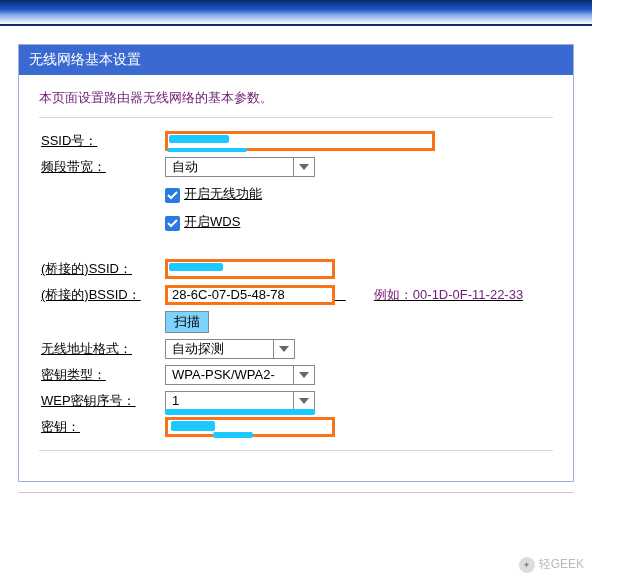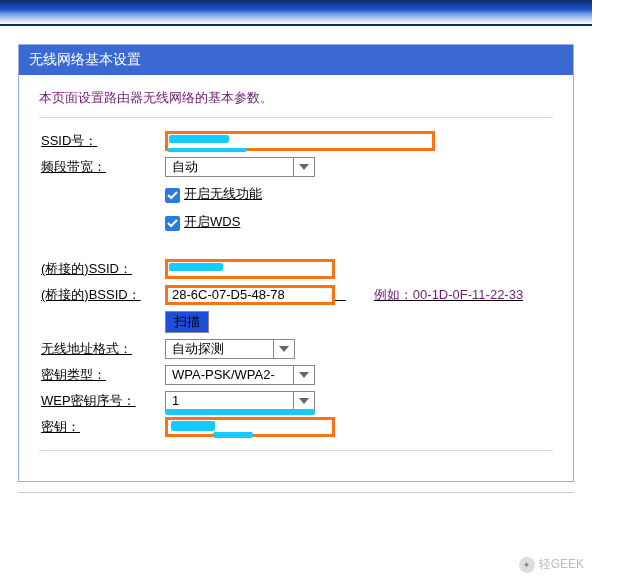--- a/index.html
+++ b/index.html
@@ -17,21 +17,21 @@
   .txt.wide{width:270px;}
   .txt.mid{width:170px;}
   .sel{position:relative;display:inline-block;border:1px solid #888;height:20px;line-height:20px;box-sizing:border-box;background:#fff;}
   .sel .val{padding:0 22px 0 6px;display:block;height:18px;line-height:18px;}
   .sel .arr{position:absolute;right:0;top:0;width:20px;height:18px;border-left:1px solid #888;display:flex;align-items:center;justify-content:center;}
   .sel .arr svg{width:10px;height:6px;}
   .sel.mid{width:150px;}
   .chk-row{display:flex;align-items:flex-end;gap:4px;margin:2px 0;}
   .chk{width:15px;height:15px;background:#2a7ae2;border-radius:2px;display:inline-flex;align-items:center;justify-content:center;}
   .chk svg{width:11px;height:9px;}
-  .btn{display:inline-block;border:1px solid #888;background:#1d4ed8;padding:2px 14px;font-size:13px;cursor:pointer;letter-spacing:8px;text-indent:4px;text-align:right;}
+  .btn{display:inline-block;border:1px solid #888;background:#7dd3fc;padding:2px 14px;font-size:13px;cursor:pointer;letter-spacing:8px;text-indent:4px;text-align:right;}
   .btn.small{padding:1px 8px;letter-spacing:0;text-indent:0;}
   .bottom-bar{margin:8px 18px 0 18px;border-top:1px solid #ccc;padding-top:6px;}
   .redact-text{position:absolute;background:#19c9ff;height:8px;border-radius:2px;}
   .redact-under{position:absolute;background:#19c9ff;height:4px;border-radius:2px;}
   .hint{color:#701a75;margin-left:28px;}
   .watermark{position:absolute;right:8px;bottom:6px;color:#bbb;font-size:12px;display:flex;align-items:center;gap:4px;}
   .watermark .wm-icon{width:16px;height:16px;border-radius:50%;background:#ddd;display:inline-flex;align-items:center;justify-content:center;font-size:9px;color:#888;}
 </style>
 </head>
 <body>

